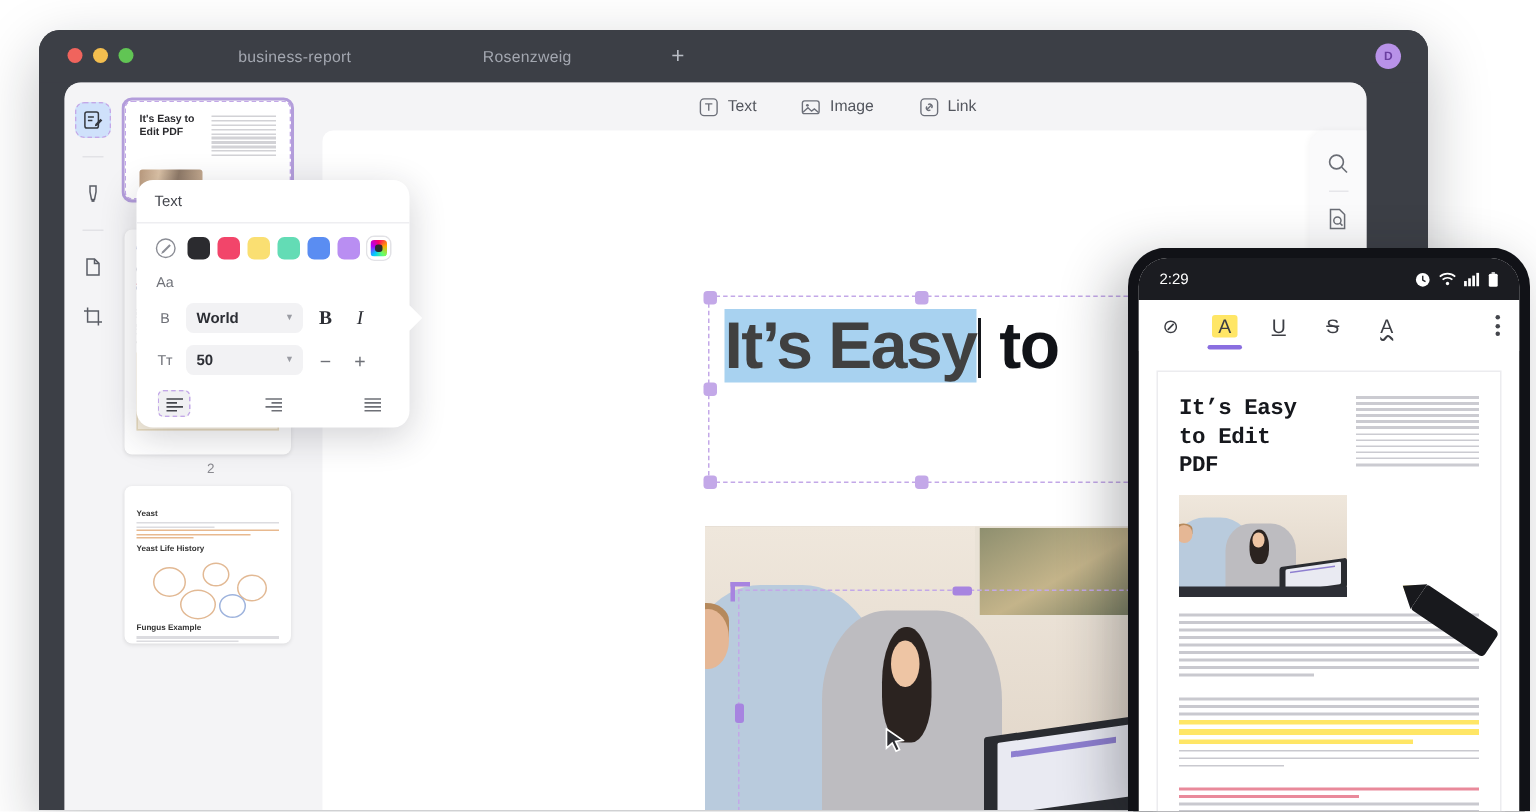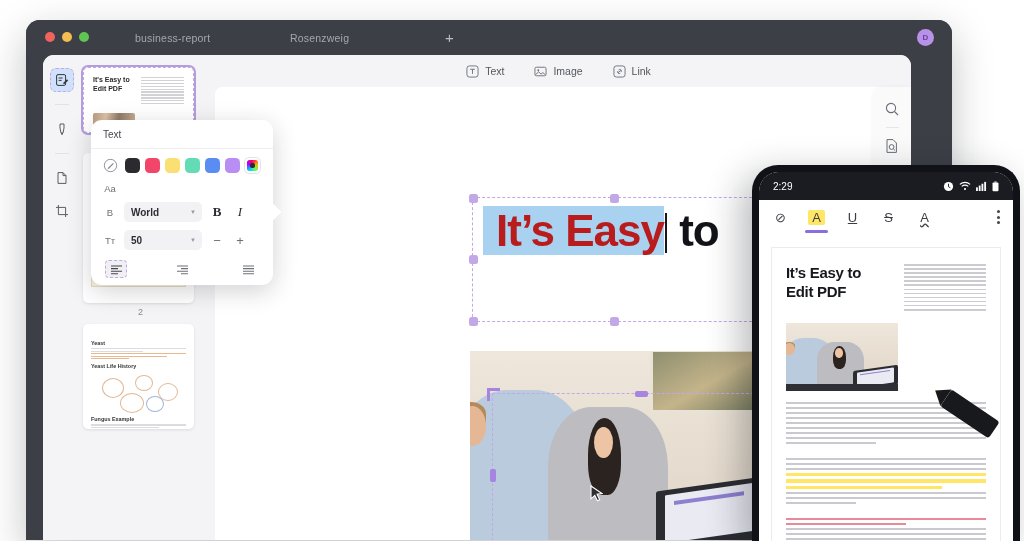--- a/index.html
+++ b/index.html
@@ -23,21 +23,21 @@
     background:#3c3f46;
   }
   .traffic{ position:absolute; left:19px; top:12px; display:flex; gap:7px; }
   .dot{ width:10px; height:10px; border-radius:50%; }
   .dot.r{ background:#f0645d; }
   .dot.y{ background:#f3be4f; }
   .dot.g{ background:#61c554; }
 
   .tabs{ position:absolute; left:93px; top:0; height:35px; display:flex; align-items:stretch; }
   .tab{
-    position:relative; display:flex; align-items:center; justify-content:flex-start;
+    position:relative; display:flex; align-items:center; justify-content:center;
     min-width:155px; padding:0 16px; height:35px;
     font-size:10.5px; color:#a3a7b0; letter-spacing:.2px; cursor:default;
   }
   .tab.active{
     background:linear-gradient(180deg,#585c65 0%,#4a4e57 100%);
     color:#f2f3f5; font-weight:bold;
     border-radius:7px 7px 0 0;
   }
   .tab .tclose{
     position:absolute; right:12px; top:50%; transform:translateY(-50%);
@@ -136,21 +136,21 @@
   .hdl.tl{left:-4.5px;top:-4.5px;} .hdl.tc{left:50%;margin-left:-4.5px;top:-4.5px;}
   .hdl.tr{right:-4.5px;top:-4.5px;} .hdl.ml{left:-4.5px;top:50%;margin-top:-4.5px;}
   .hdl.mr{right:-4.5px;top:50%;margin-top:-4.5px;} .hdl.bl{left:-4.5px;bottom:-4.5px;}
   .hdl.bc{left:50%;margin-left:-4.5px;bottom:-4.5px;} .hdl.br{right:-4.5px;bottom:-4.5px;}
 
   .htext{
     position:absolute; left:10px; top:8px; right:6px;
     font-size:44px; font-weight:bold; line-height:1.12; color:#111318;
     letter-spacing:-1px; white-space:nowrap;
   }
-  .hsel{ background:#a8d2f0; color:#b91c1c;padding-left:13px; }
+  .hsel{ background:#a8d2f0; color:#404040; }
   .caret{ display:inline-block; width:2px; height:40px; background:#15171c; vertical-align:-7px; margin:0 1px;}
 
   
   .imgbox{
     position:absolute; left:264px; top:296px; width:300px; height:214px;
     background:linear-gradient(160deg,#c9b9a6 0%,#efe6da 42%,#d8cbbb 100%);
     overflow:hidden;
   }
   .photo{ position:absolute; inset:0; }
   .wall{ position:absolute; inset:0; background:linear-gradient(180deg,#efe7dc,#ded2c4); }
@@ -238,21 +238,21 @@
     position:relative;
   }
   .pt{ font-size:13px; color:#3c3e44; position:relative; width:17px; text-align:center;}
   .pt.hl{ background:#ffe666; border-radius:2px; }
   .pt.act:after{ content:""; position:absolute; left:-3px; right:-3px; bottom:-8px; height:2.5px; background:#8a6ee0; border-radius:2px;}
   .pkebab{ position:absolute; right:13px; top:10px; display:flex; flex-direction:column; gap:2.5px;}
   .pkebab i{ width:3px;height:3px;border-radius:50%;background:#44464c; display:block;}
   .pdoc{ position:absolute; left:13px; right:13px; top:76px; bottom:0; background:#fff;
          box-shadow:0 0 0 1px #ececef; padding:16px 14px; overflow:hidden; }
   .pdoc .ph1{ font-size:15px; font-weight:bold; color:#16181d; line-height:1.25; letter-spacing:-.3px; width:92px;}
-  .ptop{ display:flex; gap:26px; }
+  .ptop{ display:flex; gap:26px;font-family:Liberation Mono, monospace; }
   .pminilines{ flex:1; }
   .pminilines i{ display:block; height:1.6px; background:#c9c9cf; margin-bottom:2.6px;}
   .pimg{ width:112px; height:68px; margin-top:10px; position:relative; overflow:hidden; background:linear-gradient(160deg,#cbbdab,#efe7dc 45%,#d2c5b5);}
   .pbody{ margin-top:11px; }
   .pbody i{ display:block; height:1.8px; background:#c9c9cf; margin-bottom:3.2px;}
   .pbody i.yel{ background:#ffe666; height:3.4px; }
   .pbody i.red{ background:#e98a9b; }
   .pencil{
     position:absolute; right:14px; top:232px; width:58px;height:20px; background:#18191d;
     transform:rotate(34deg); border-radius:2px 3px 3px 2px; z-index:5;

